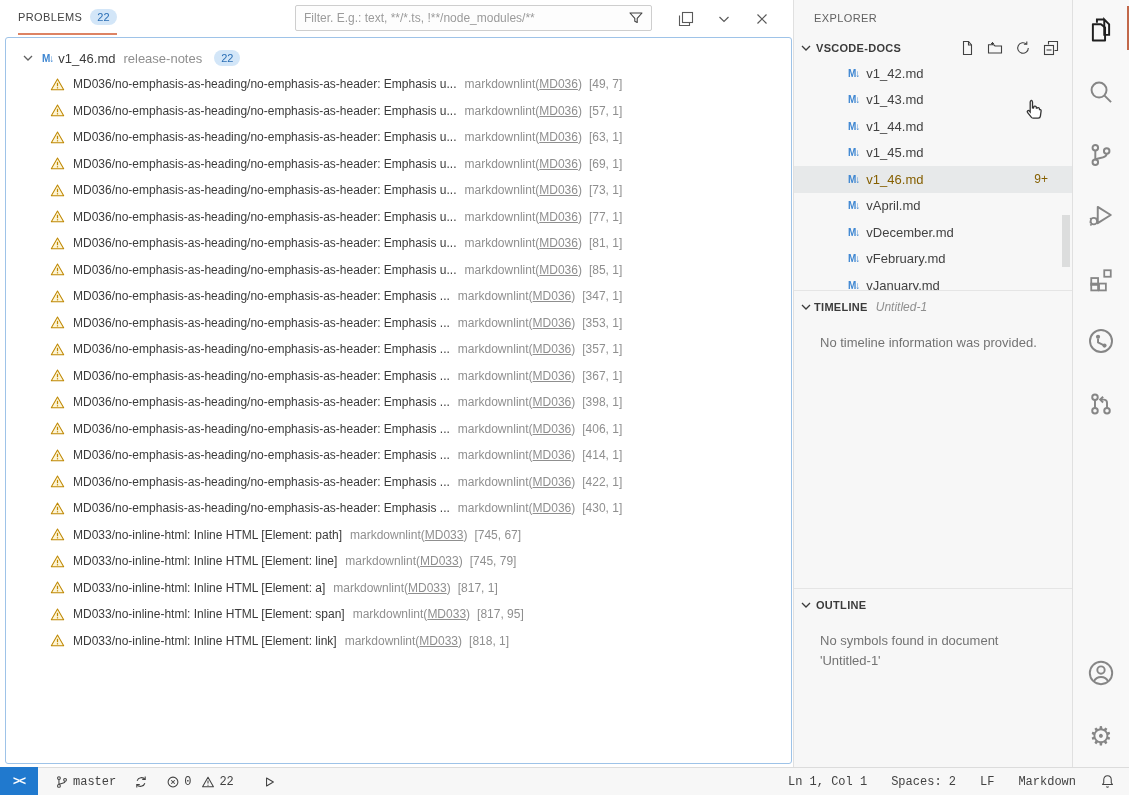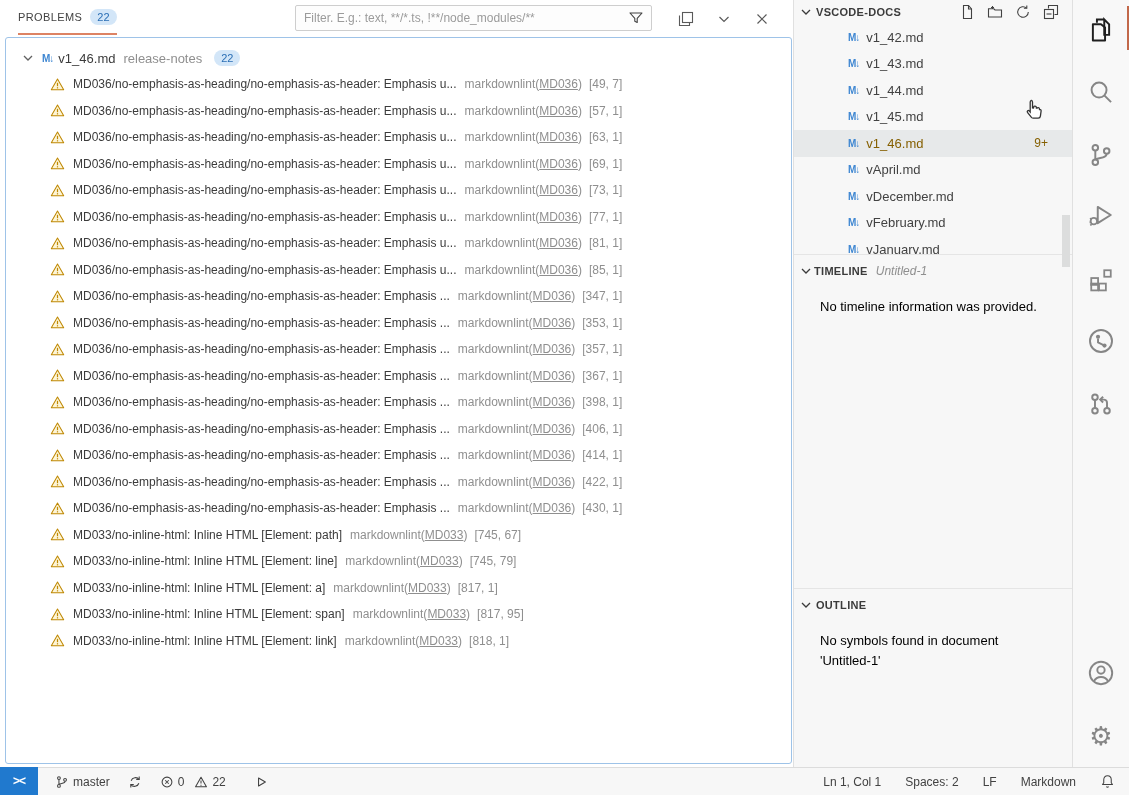--- a/index.html
+++ b/index.html
@@ -56,21 +56,21 @@
   .sec-tools { margin-left:auto; display:flex; gap:6px; padding-right:10px; }
   .sec-tool { width:22px; height:22px; display:flex; align-items:center;
     justify-content:center; cursor:pointer; color:#424242; }
   #file-list { height:230px; overflow:hidden; }
   .frow { height:26.5px; display:flex; align-items:center; padding-left:54px;
     font-size:13px; color:#424242; cursor:pointer; position:relative; }
   .frow .fname { margin-left:7px; }
   .frow.selected { background:#e7e9ea; }
   .frow.warning .fname, .frow.warning .fbadge { color:#855f00; }
   .fbadge { position:absolute; right:24px; font-size:12px; }
-  .sec-body { padding:14px 20px 0 26px; font-size:13px; color:#000000; line-height:20px; }
+  .sec-body { padding:14px 20px 0 26px; font-size:13px; color:#737373; line-height:20px; }
   #timeline-sec { border-top:1px solid #e5e5e5; padding-top:4px; height:294px; }
   #outline-sec { position:absolute; left:0; top:588px; width:100%; height:179px;
     border-top:1px solid #e5e5e5; padding-top:4px; }
   #explorer-scrollbar { position:absolute; right:2px; top:215px; width:8px; height:52px;
     background:#dcdddd; border-radius:0; cursor:grab; }
 
   
   #activitybar { position:absolute; left:1073px; top:0; width:56px; height:767px;
     background:#f8f8f8; }
   .act-item { position:absolute; left:0; width:56px; height:48px; display:flex;
@@ -80,21 +80,21 @@
     background:#c2684a; }
   .gear-glyph { font-size:26px; line-height:1; }
 
   
   #statusbar { position:absolute; left:0; top:767px; width:1129px; height:28px;
     background:#f7f7f7; border-top:1px solid #dcdcdc; display:flex; align-items:center;
     font-size:12px; color:#424242; }
   .sb-remote { width:38px; height:28px; background:#2079ce; color:#fff; display:flex;
     align-items:center; justify-content:center; font-size:12px; font-weight:bold;
     letter-spacing:-1px; cursor:pointer; margin-top:-1px; }
-  .sb-item { display:flex; align-items:center; gap:4px; cursor:pointer; padding:0 5px; }
+  .sb-item { display:flex; align-items:center; gap:4px; cursor:pointer; padding:0 5px;font-family:Liberation Mono, monospace; }
   .sb-left { display:flex; align-items:center; gap:8px; margin-left:12px; }
   .sb-right { margin-left:auto; display:flex; align-items:center; gap:14px;
     padding-right:9px; }
 
   #mouse-cursor { position:absolute; left:1024px; top:98px; z-index:50; pointer-events:none; }
 </style>
 </head>
 <body>
 
 <div id="problems-panel">
@@ -427,20 +427,21 @@
           </span>
           <span class="pmsg">MD033/no-inline-html: Inline HTML [Element: link]</span>
           <span class="psrc"><span>markdownlint(</span><span class="pcode">MD033</span><span>)</span></span>
           <span class="ppos">[818, 1]</span>
         </div>
       </div>
   </div>
 </div>
 
 <div id="explorer">
+  <div class="explorer-title">EXPLORER</div>
 
   <div class="section-hdr">
     <span>
       <svg width="16" height="16" viewBox="0 0 16 16">
           <path d="M4 6l4 4 4-4" fill="none" stroke="#3b3b3b" stroke-width="1.3"></path>
         </svg>
     </span>
     <span style="margin-left:2px;">VSCODE-DOCS</span>
     <span class="sec-tools">
       <span class="sec-tool">

